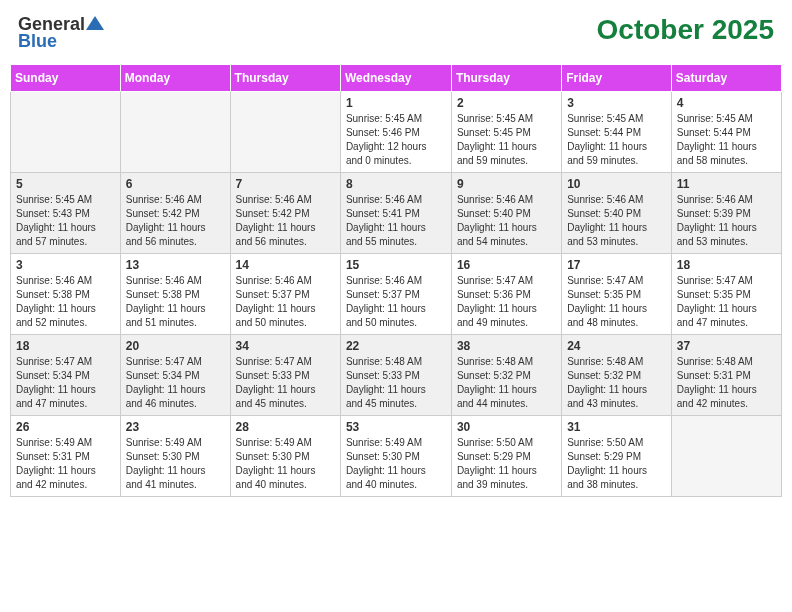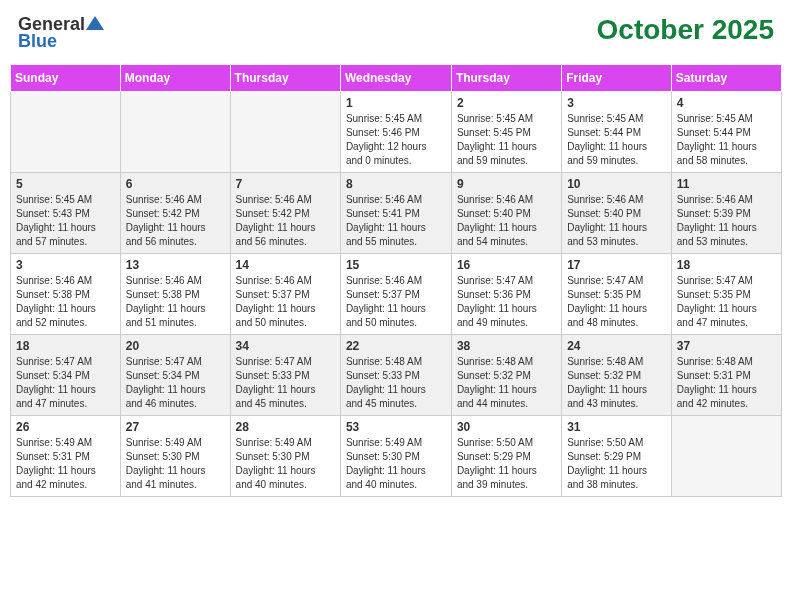--- a/index.html
+++ b/index.html
@@ -220,21 +220,21 @@
           <span class="day-num">37</span>
           <div class="day-info">Sunrise: 5:48 AM<br>Sunset: 5:31 PM<br>Daylight: 11 hours<br>and 42 minutes.</div>
         </td>
       </tr>
       <tr>
         <td>
           <span class="day-num">26</span>
           <div class="day-info">Sunrise: 5:49 AM<br>Sunset: 5:31 PM<br>Daylight: 11 hours<br>and 42 minutes.</div>
         </td>
         <td>
-          <span class="day-num">27</span>
+          <span class="day-num">23</span>
           <div class="day-info">Sunrise: 5:49 AM<br>Sunset: 5:30 PM<br>Daylight: 11 hours<br>and 41 minutes.</div>
         </td>
         <td>
           <span class="day-num">28</span>
           <div class="day-info">Sunrise: 5:49 AM<br>Sunset: 5:30 PM<br>Daylight: 11 hours<br>and 40 minutes.</div>
         </td>
         <td>
           <span class="day-num">53</span>
           <div class="day-info">Sunrise: 5:49 AM<br>Sunset: 5:30 PM<br>Daylight: 11 hours<br>and 40 minutes.</div>
         </td>

